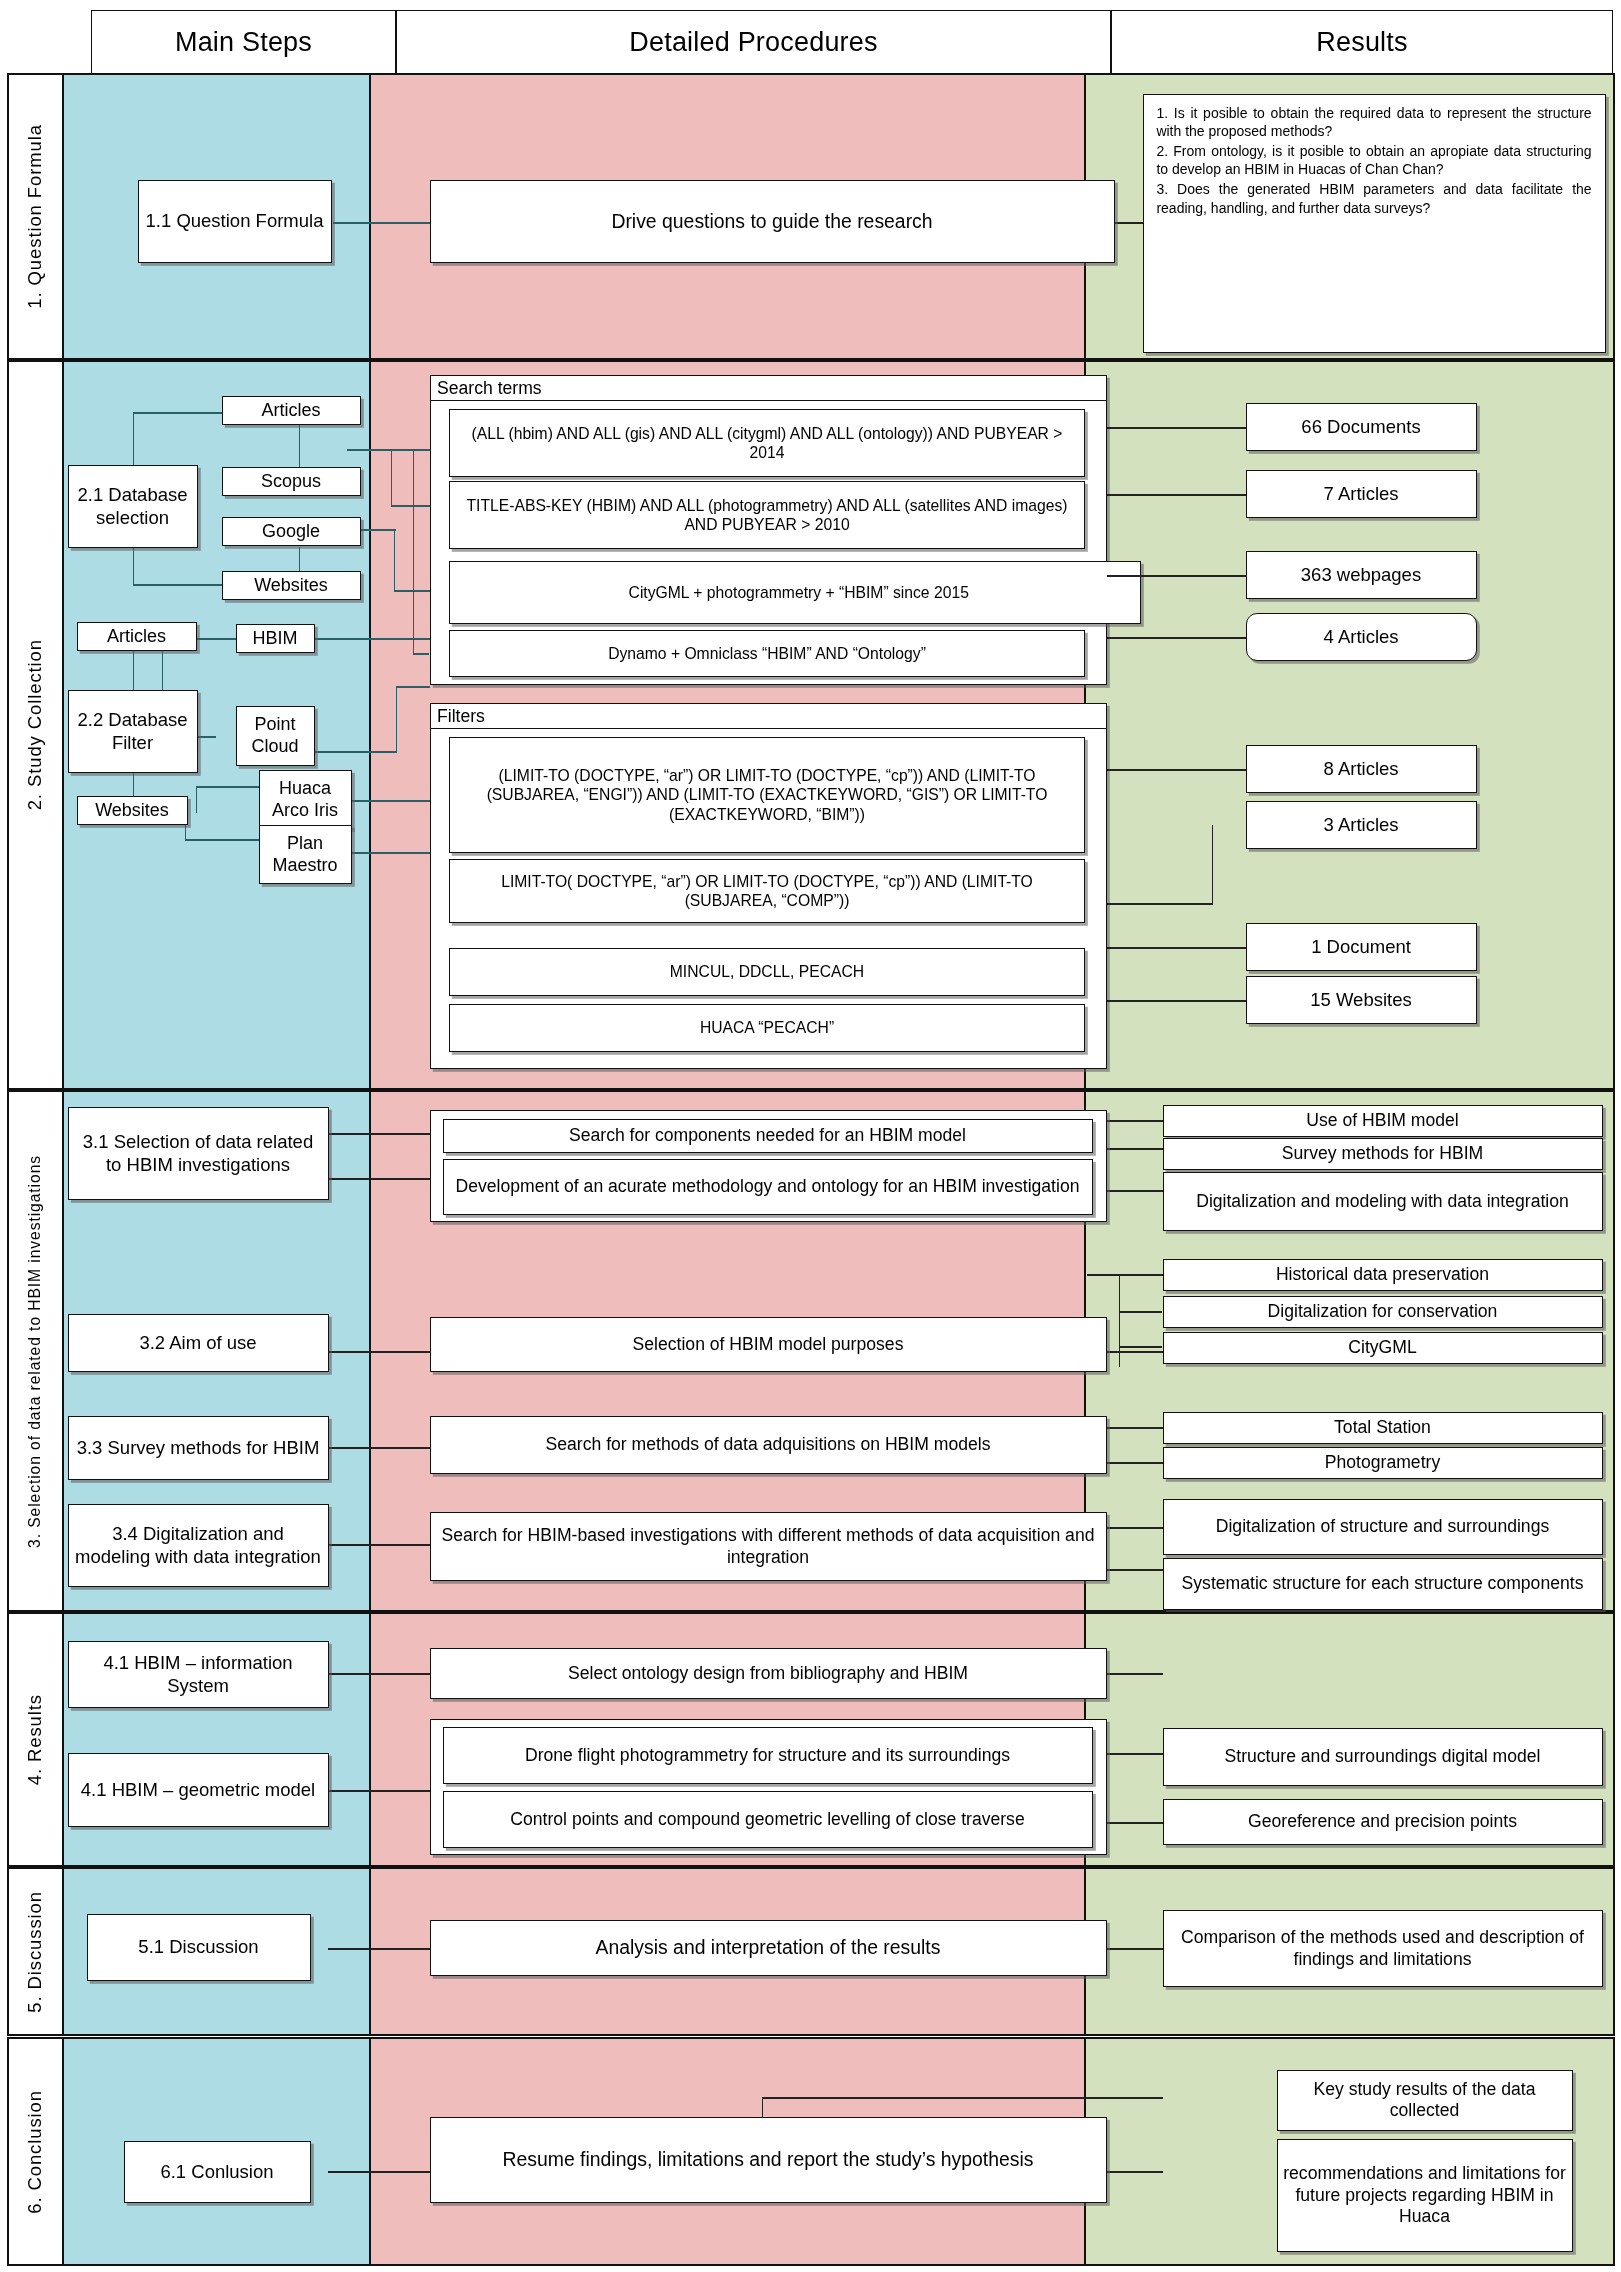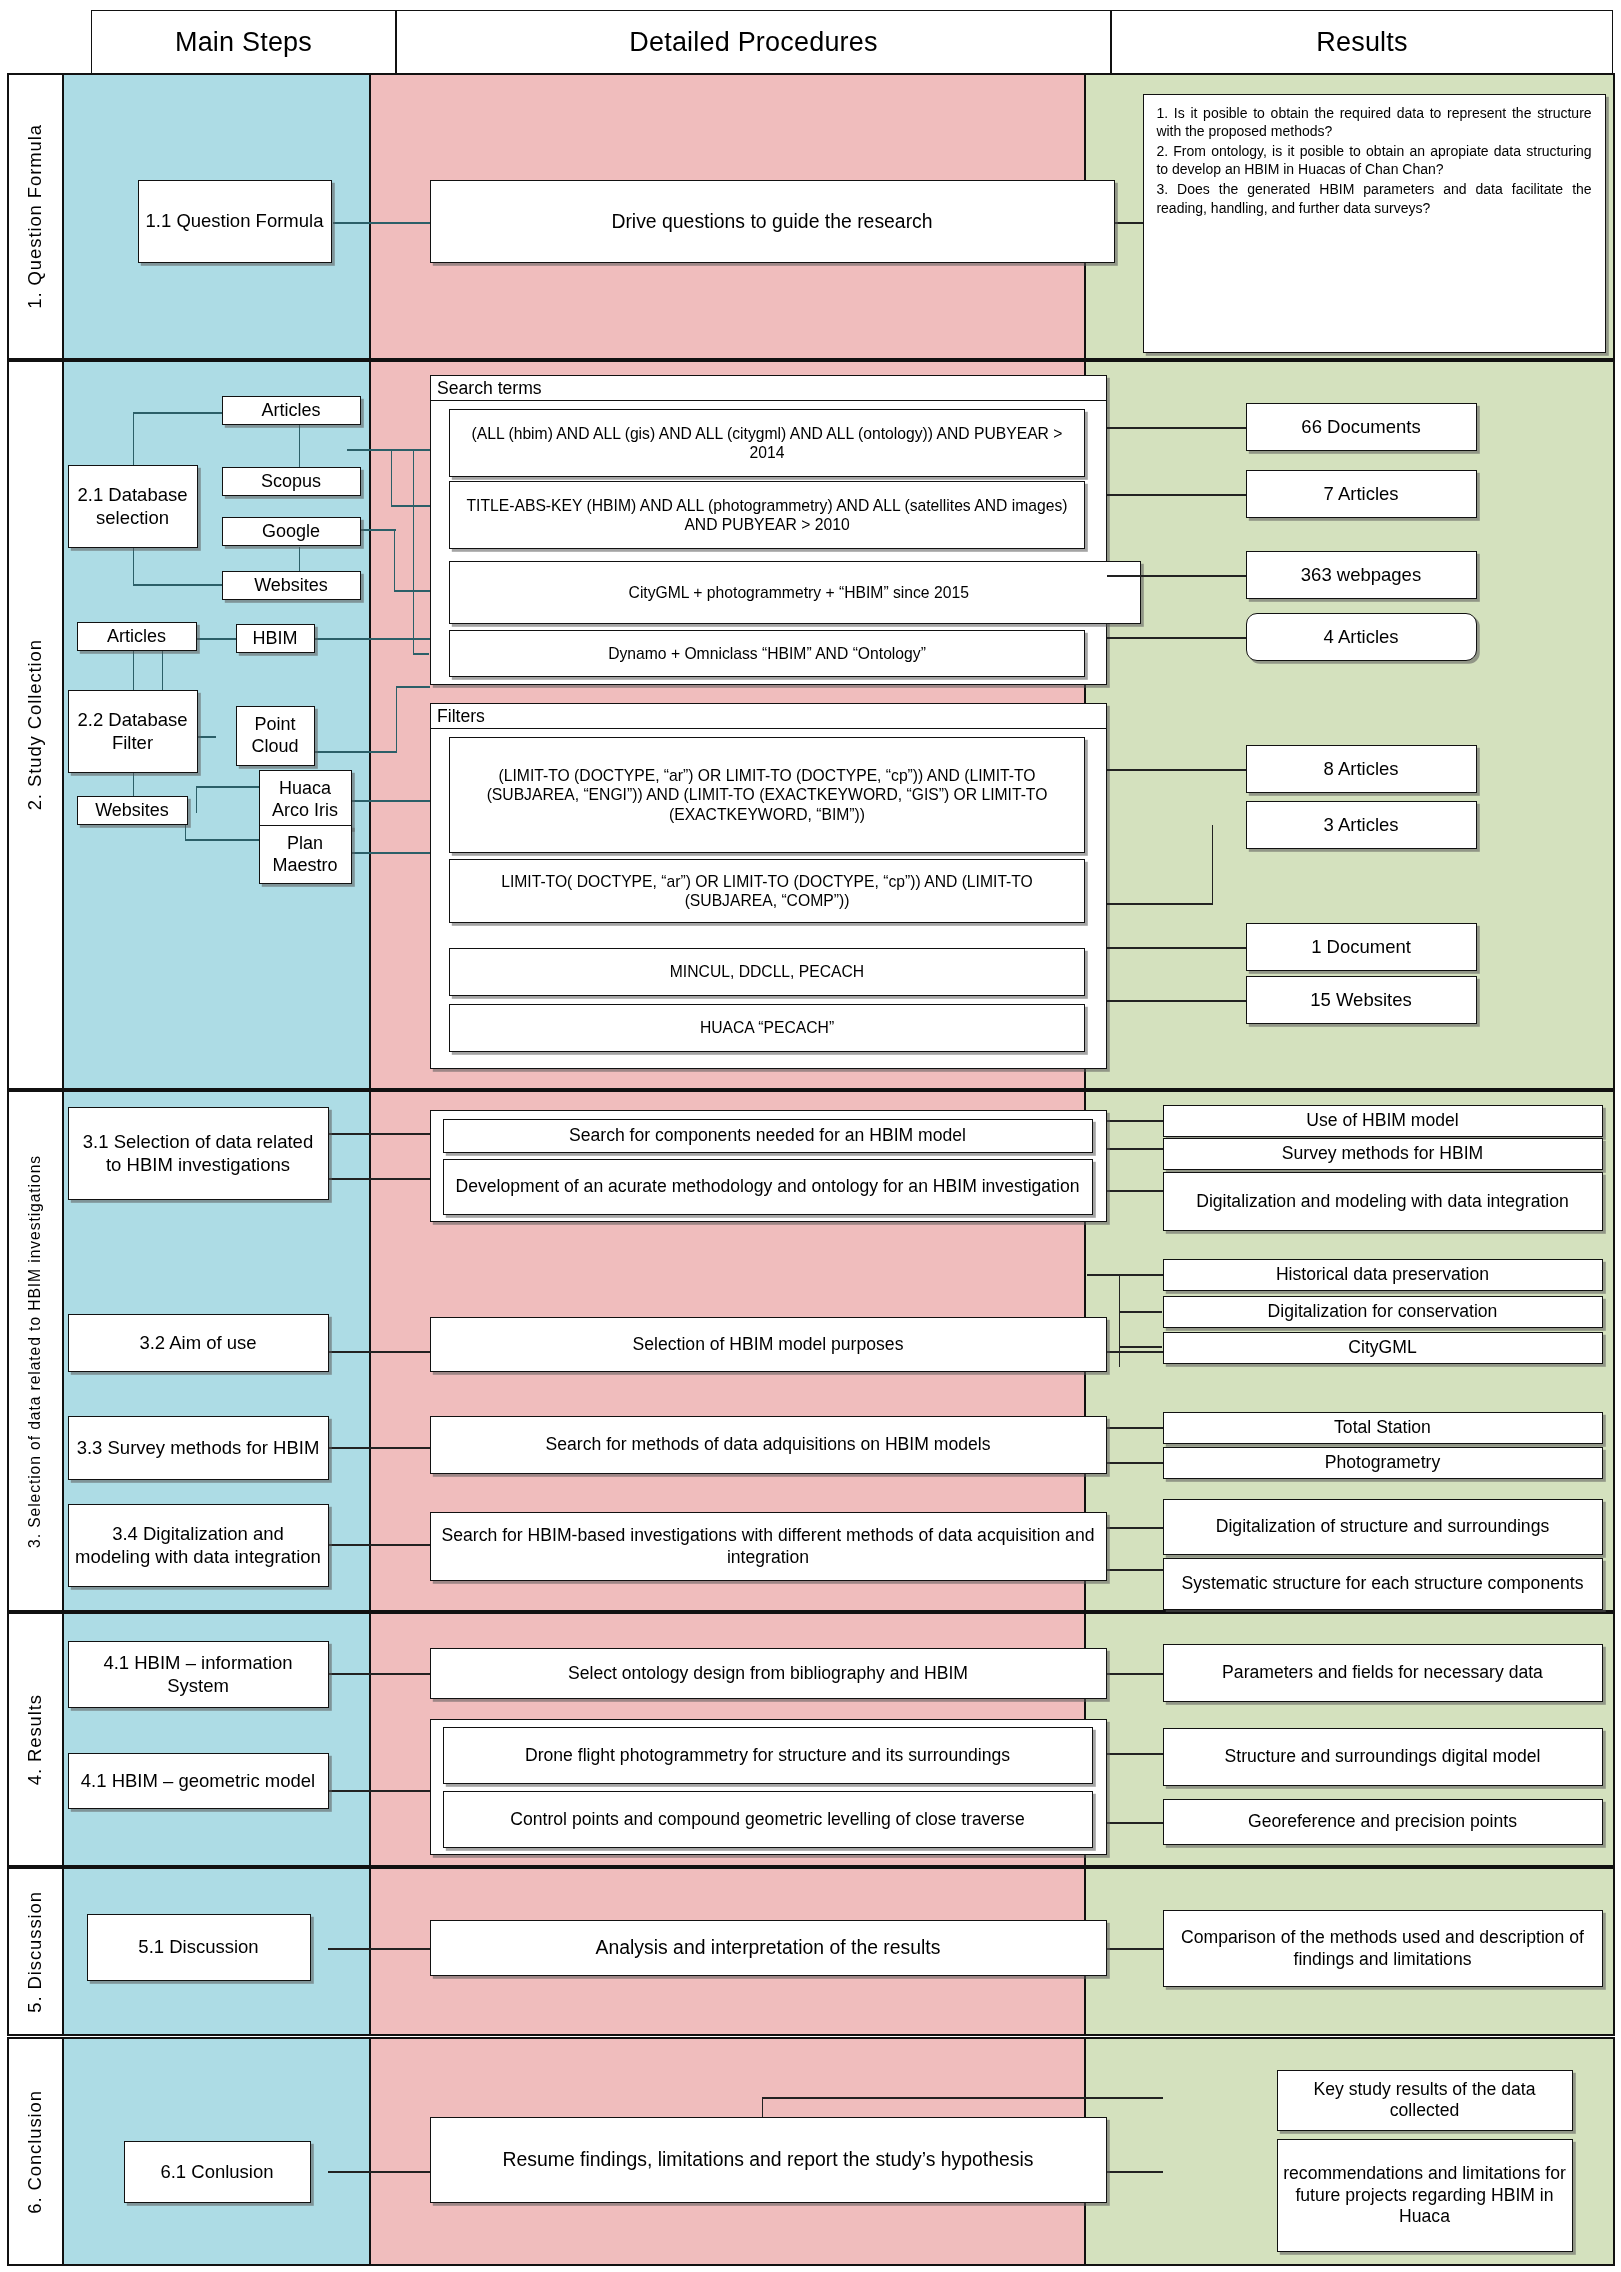--- a/index.html
+++ b/index.html
@@ -248,29 +248,28 @@
     <div class="colB" style="left:362px;width:715px;"></div>
     <div class="colC" style="left:1077px;width:527px;"></div>
 
     <div class="ln lnh" style="left:319px;top:59px;width:102px;"></div>
     <div class="ln lnh" style="left:319px;top:176px;width:102px;"></div>
     <div class="ln lnh" style="left:1098px;top:59px;width:56px;"></div>
     <div class="ln lnh" style="left:1098px;top:139px;width:56px;"></div>
     <div class="ln lnh" style="left:1098px;top:208px;width:56px;"></div>
 
     <div class="nbox thin f40" style="left:59px;top:27px;width:261px;height:67px;">4.1 HBIM – information System</div>
-    <div class="nbox thin f40" style="left:59px;top:139px;width:261px;height:56px;">4.1 HBIM – geometric model</div>
+    <div class="nbox thin f40" style="left:59px;top:139px;width:261px;height:74px;">4.1 HBIM – geometric model</div>
 
     <div class="nbox thin f38" style="left:421px;top:34px;width:677px;height:51px;">Select ontology design from bibliography and HBIM</div>
     <div class="panel" style="left:421px;top:105px;width:677px;height:136px;border-width:1.4px;">
       <div class="nbox thin f38" style="left:12px;top:7.4px;width:650px;height:57px;">Drone flight photogrammetry for structure and its surroundings</div>
       <div class="nbox thin f38" style="left:12px;top:71px;width:650px;height:57px;">Control points and compound geometric levelling of close traverse</div>
     </div>
 
-    <div class="nbox thin f38" style="left:1154px;top:30px;width:440px;height:58px;">Parameters and fields for necessary data</div>
     <div class="nbox thin f38" style="left:1154px;top:107px;width:440px;height:58px;margin-top:7px;">Structure and surroundings digital model</div>
     <div class="nbox thin f38" style="left:1154px;top:185px;width:440px;height:46px;">Georeference and precision points</div>
   </div>
 
   <div class="sect" style="top:1867px;width:1608px;height:169px;">
     <div class="rowlabel">
       <span>5. Discussion</span>
     </div>
     <div class="colA" style="width:307px;"></div>
     <div class="colB" style="left:362px;width:715px;"></div>

